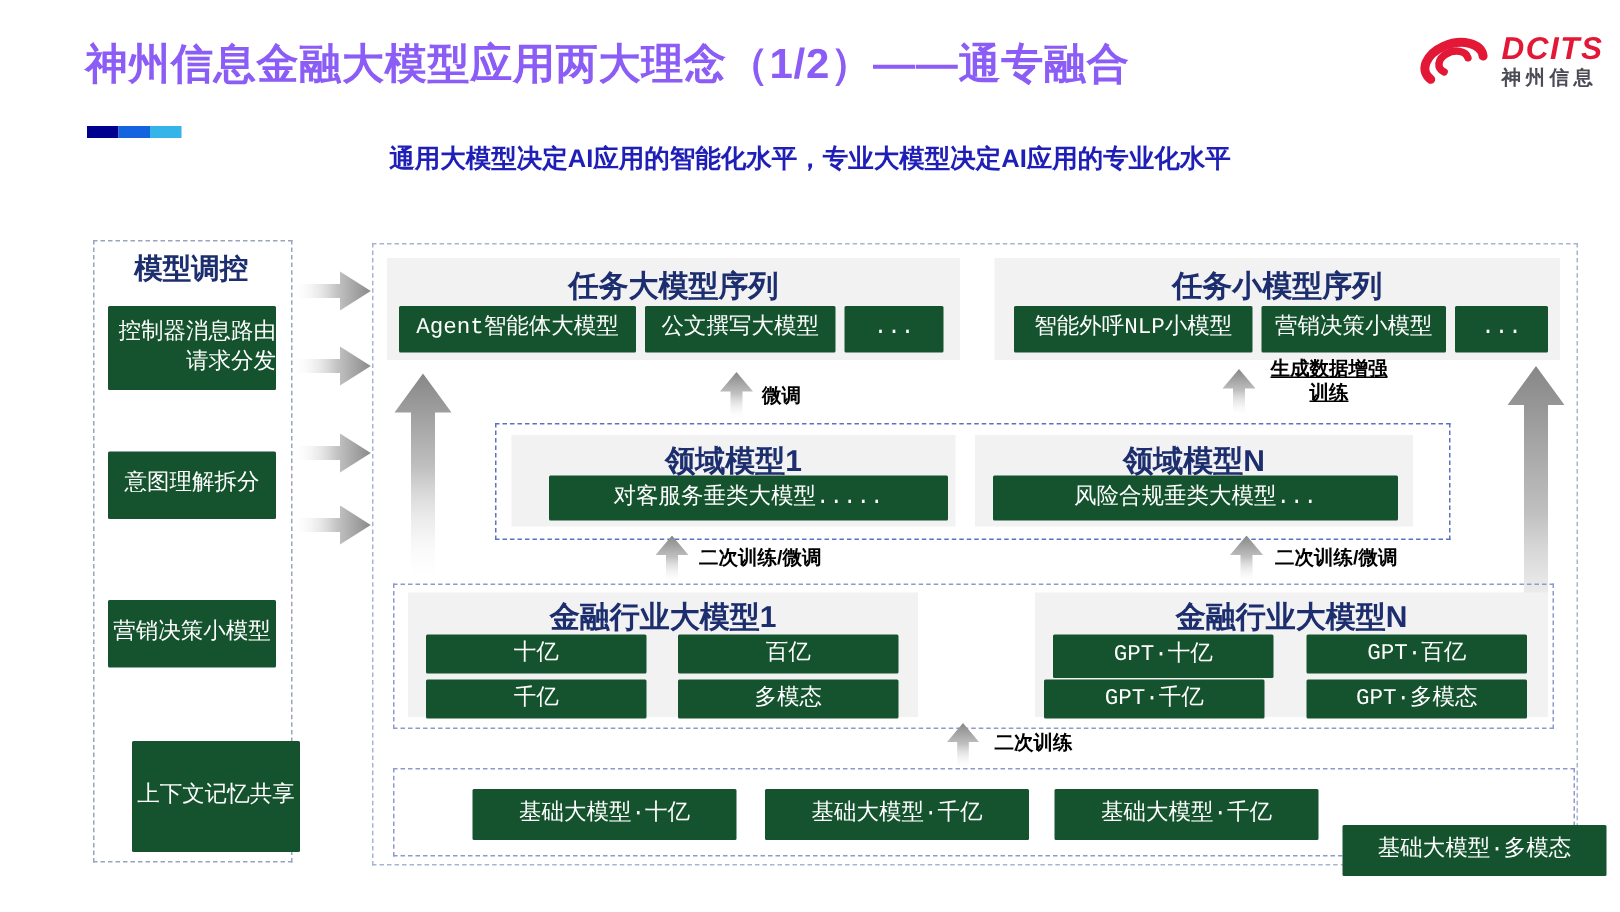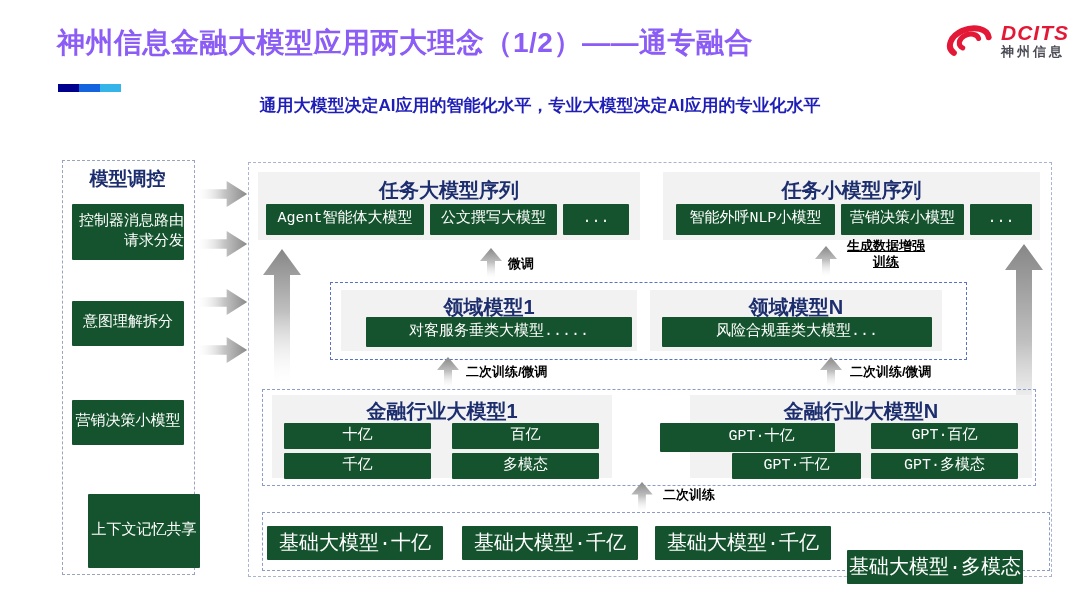--- a/index.html
+++ b/index.html
@@ -32,21 +32,21 @@
   .sidebar-title{font-size:19px;}
   .panel-title{font-size:20px;}
   .panel{background:#F2F2F3;}
   .btn{
     background:#14532d;color:#ffffff;
     display:flex;align-items:center;justify-content:center;
     text-align:right;font-size:15px;line-height:1.35;
     border-radius:1px;
     font-family:Liberation Mono, monospace;
   }
-  .btn-lg{font-size:20px;}
+  .btn-lg{font-size:15px;margin-left:48px;}
   .glabel{font-size:13px;font-weight:bold;color:#000000;white-space:nowrap;}
   .glabel-wrap{white-space:normal;text-align:center;line-height:1.25;}
   svg{display:block;}
 </style>
 </head>
 <body>
 
 <svg width="0" height="0" style="position:absolute" aria-hidden="true">
   <defs>
     <linearGradient id="grad-h" x1="0" y1="0" x2="1" y2="0">
@@ -157,23 +157,23 @@
 
 <div class="abs panel" style="left:272px;top:395px;width:340px;height:83px;"></div>
 <div class="abs panel-title" style="left:272px;top:398px;width:340px;">金融行业大模型1</div>
 <div class="abs btn" style="left:284px;top:423px;width:147px;height:26px;">十亿</div>
 <div class="abs btn" style="left:452px;top:423px;width:147px;height:26px;">百亿</div>
 <div class="abs btn" style="left:284px;top:453px;width:147px;height:26px;">千亿</div>
 <div class="abs btn" style="left:452px;top:453px;width:147px;height:26px;">多模态</div>
 
 <div class="abs panel" style="left:690px;top:395px;width:342px;height:83px;"></div>
 <div class="abs panel-title" style="left:690px;top:398px;width:342px;">金融行业大模型N</div>
-<div class="abs btn" style="left:660px;top:423px;width:147px;height:29px;padding-left:28px;">GPT·十亿</div>
+<div class="abs btn" style="left:702px;top:423px;width:147px;height:29px;">GPT·十亿</div>
 <div class="abs btn" style="left:871px;top:423px;width:147px;height:26px;">GPT·百亿</div>
-<div class="abs btn" style="left:732px;top:453px;width:129px;height:26px;">GPT·千亿</div>
+<div class="abs btn" style="left:696px;top:453px;width:147px;height:26px;">GPT·千亿</div>
 <div class="abs btn" style="left:871px;top:453px;width:147px;height:26px;">GPT·多模态</div>
 
 <svg class="abs" style="left:631px;top:482px;" width="22" height="31" viewBox="0 0 22 32">
     <path d="M11,0 L22,13 H15 V32 H7 V13 H0 Z" fill="url(#grad-v)"></path>
   </svg>
 <div class="abs glabel" style="left:663px;top:486px;">二次训练</div>
 
 <div class="abs dashed-soft" style="left:262px;top:512px;width:786px;height:57px;"></div>
 <div class="abs btn btn-lg" style="left:267px;top:526px;width:176px;height:34px;">基础大模型·十亿</div>
 <div class="abs btn btn-lg" style="left:462px;top:526px;width:176px;height:34px;">基础大模型·千亿</div>

